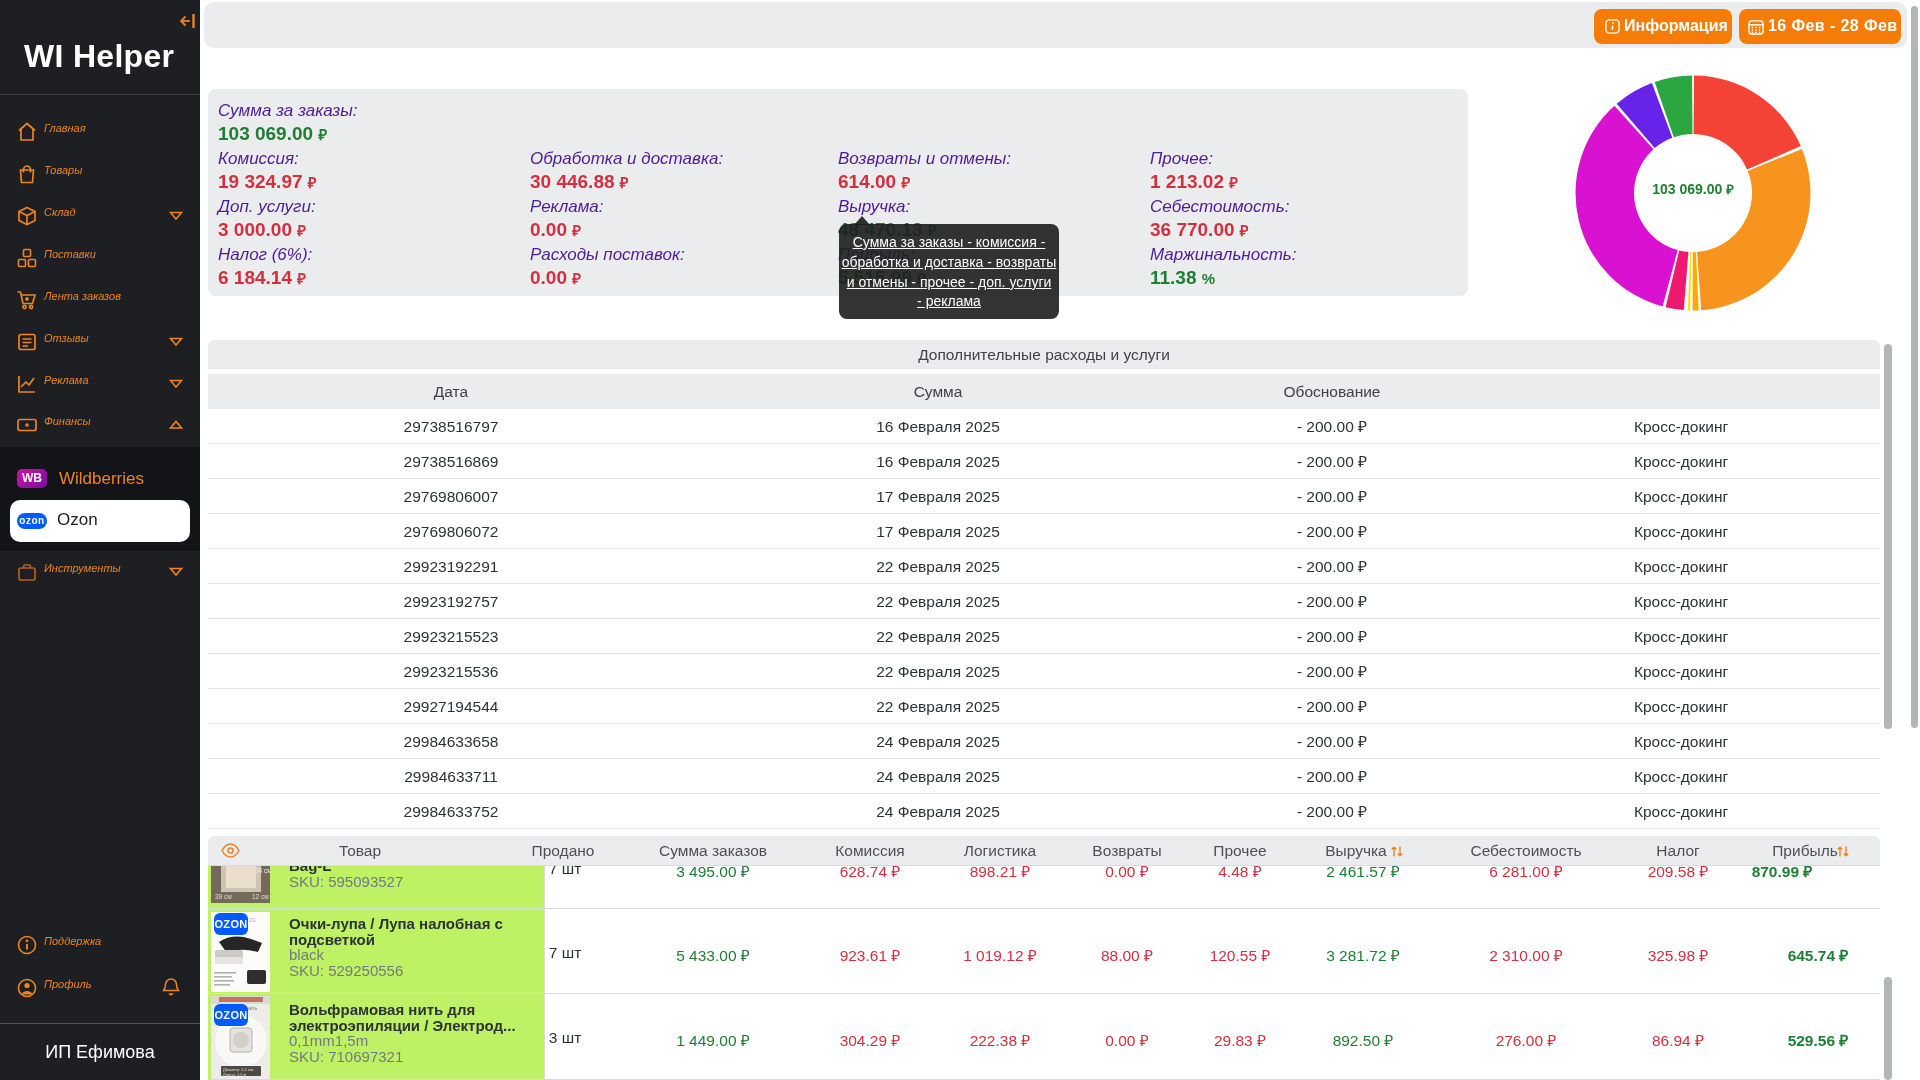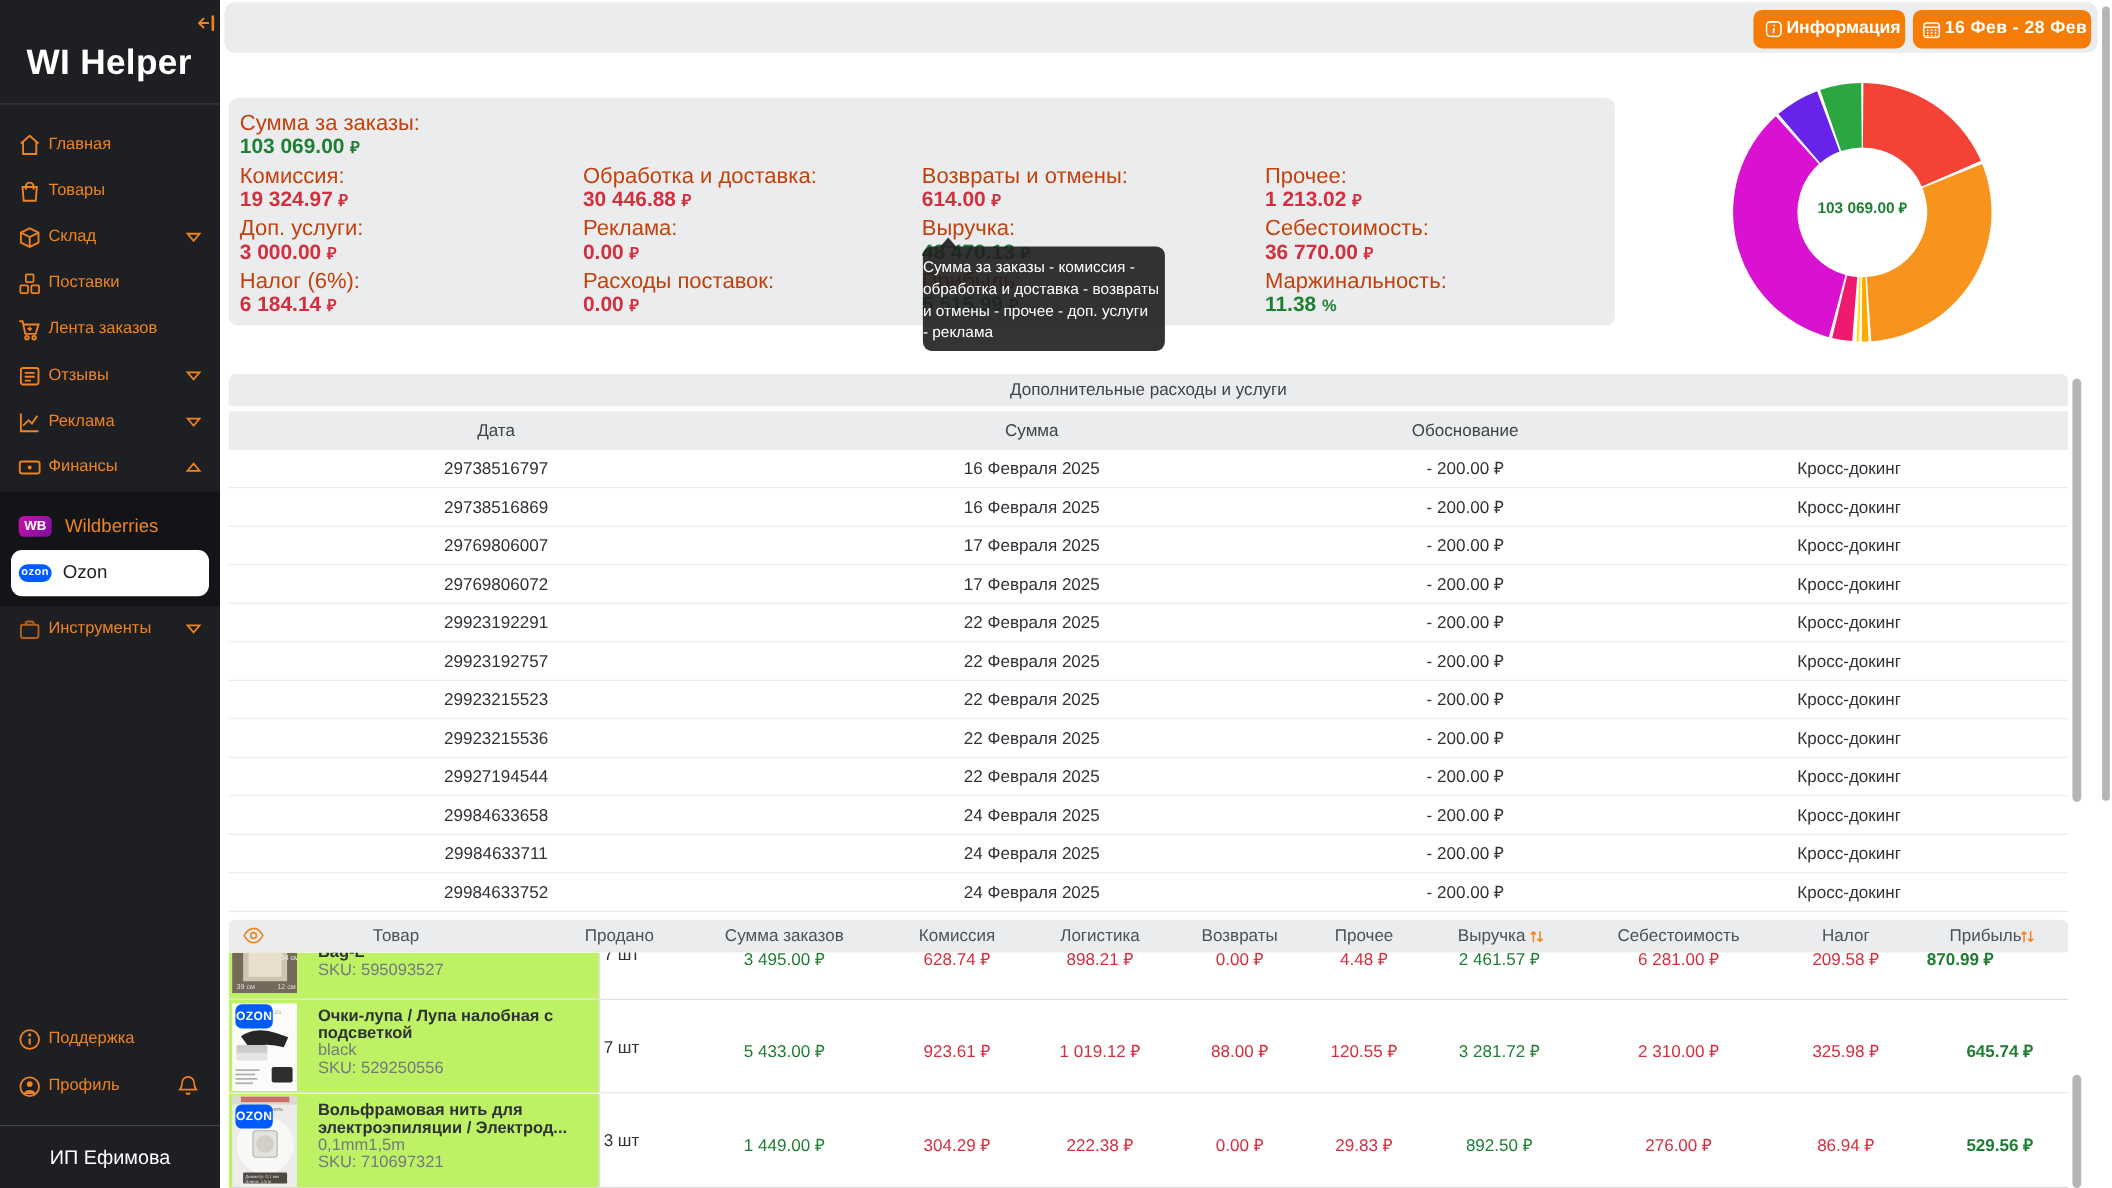--- a/index.html
+++ b/index.html
@@ -4,46 +4,46 @@
 <title>WI Helper</title>
 <style>
 * { margin:0; padding:0; box-sizing:border-box; }
 html,body { width:1920px; height:1080px; overflow:hidden; background:#fff; font-family:"Liberation Sans",sans-serif; }
 .abs { position:absolute; }
 #page { position:relative; width:1920px; height:1080px; }
 
 #sidebar { position:absolute; left:0; top:0; width:200px; height:1080px; background:#1d1f22; }
 .logo { position:absolute; left:24px; top:38px; color:#fff; font-size:32px; font-weight:bold; letter-spacing:0.3px; }
 .sdiv { position:absolute; left:0; width:200px; height:1px; background:#3a3d40; }
-.nav { position:absolute; left:0; width:180px; height:42px; color:#ef8322; font-size:15px; }
+.nav { position:absolute; left:0; width:180px; height:42px; color:#ef8322; font-size:11px;font-style:italic; }
 .nav .ic { position:absolute; left:16px; top:10px; width:22px; height:22px; }
 .nav .tx { position:absolute; left:44px; top:11px; }
 .nav .ch { position:absolute; left:169px; top:16px; width:14px; height:10px; }
 #submenu { position:absolute; left:0; top:447px; width:200px; height:104px; background:#121417; }
 .wbbadge { position:absolute; left:17px; top:469px; width:30px; height:19px; border-radius:5px; background:linear-gradient(135deg,#cb11ab,#7b0fa0); color:#fff; font-size:12px; font-weight:bold; text-align:center; line-height:19px; }
 .wbtx { position:absolute; left:59px; top:469px; color:#ef8322; font-size:17px; }
 #ozonsel { position:absolute; left:10px; top:500px; width:180px; height:42px; background:#fff; border-radius:10px; }
 .ozbadge { position:absolute; left:7px; top:13px; width:30px; height:16px; border-radius:8px; background:#005bff; color:#fff; font-size:10px; font-weight:bold; text-align:center; line-height:16px; letter-spacing:0.5px; }
 .oztx { position:absolute; left:47px; top:10px; color:#1c1e20; font-size:17px; }
 #sfoot { position:absolute; left:0; top:1024px; width:200px; height:56px; background:#1d1f22; color:#fff; font-size:18px; text-align:center; line-height:56px; }
 
 #topbar { position:absolute; left:204px; top:2px; width:1703px; height:46px; background:#ebeced; border-radius:10px; }
 #searchgrp { position:absolute; left:3px; top:5px; width:276px; height:36px; border:1px solid #c6cace; border-radius:8px; background:#ebeced; }
 #searchinput { position:absolute; left:40px; top:0; width:200px; height:34px; background:#fff; border-left:1px solid #c6cace; border-right:1px solid #c6cace; font-size:17px; color:#8b959e; line-height:34px; padding-left:13px; }
 .btn { position:absolute; top:7px; height:35px; background:#f57d07; border-radius:8px; color:#fff; font-size:16px; font-weight:bold; white-space:nowrap; }
 #btninfo { left:1390px; width:138px; }
 #btndate { left:1535px; width:162px; }
 
 #card { position:absolute; left:208px; top:89px; width:1260px; height:207px; background:#ebeced; border-radius:8px; }
-.lbl { position:absolute; font-size:20px; color:#c2410c; }
+.lbl { position:absolute; font-size:17px; color:#4c1d95;font-style:italic; }
 .val { position:absolute; font-size:19px; font-weight:bold; }
 .grn { color:#1e7e34; } .red { color:#d32f3f; }
 .rub { font-size:15px; }
 
-#tooltip { position:absolute; left:839px; top:224px; width:220px; height:95px; background:rgba(30,30,30,0.9); border-radius:8px; color:#fff; font-size:14px; padding-top:9px; line-height:19.8px; white-space:nowrap; }
+#tooltip { position:absolute; left:839px; top:224px; width:220px; height:95px; background:rgba(30,30,30,0.9); border-radius:8px; color:#fff; font-size:14px; text-align:center; padding-top:9px; line-height:19.8px; white-space:nowrap;text-decoration:underline; }
 #tooltiparrow { position:absolute; left:854px; top:216px; width:0; height:0; border-left:8px solid transparent; border-right:8px solid transparent; border-bottom:9px solid rgba(30,30,30,0.92); }
 
 #donut { position:absolute; left:1575px; top:75px; width:236px; height:236px; }
 #donutlbl { position:absolute; left:1593px; top:180px; width:200px; text-align:center; color:#1e7e34; font-size:14px; font-weight:bold; }
 
 #mtable { position:absolute; left:208px; top:340px; width:1672px; }
 #btable { position:absolute; left:208px; top:836px; width:1672px; height:244px; }
 
 #mtitle { height:29px; background:#ebeced; border-radius:6px 6px 0 0; text-align:center; line-height:29px; font-size:15.5px; color:#3f4348; margin-bottom:5px; }
 #mhead, .mrow { display:grid; grid-template-columns:486px 488px 300px 398px; height:35px; line-height:35px; font-size:15.5px; text-align:center; }

